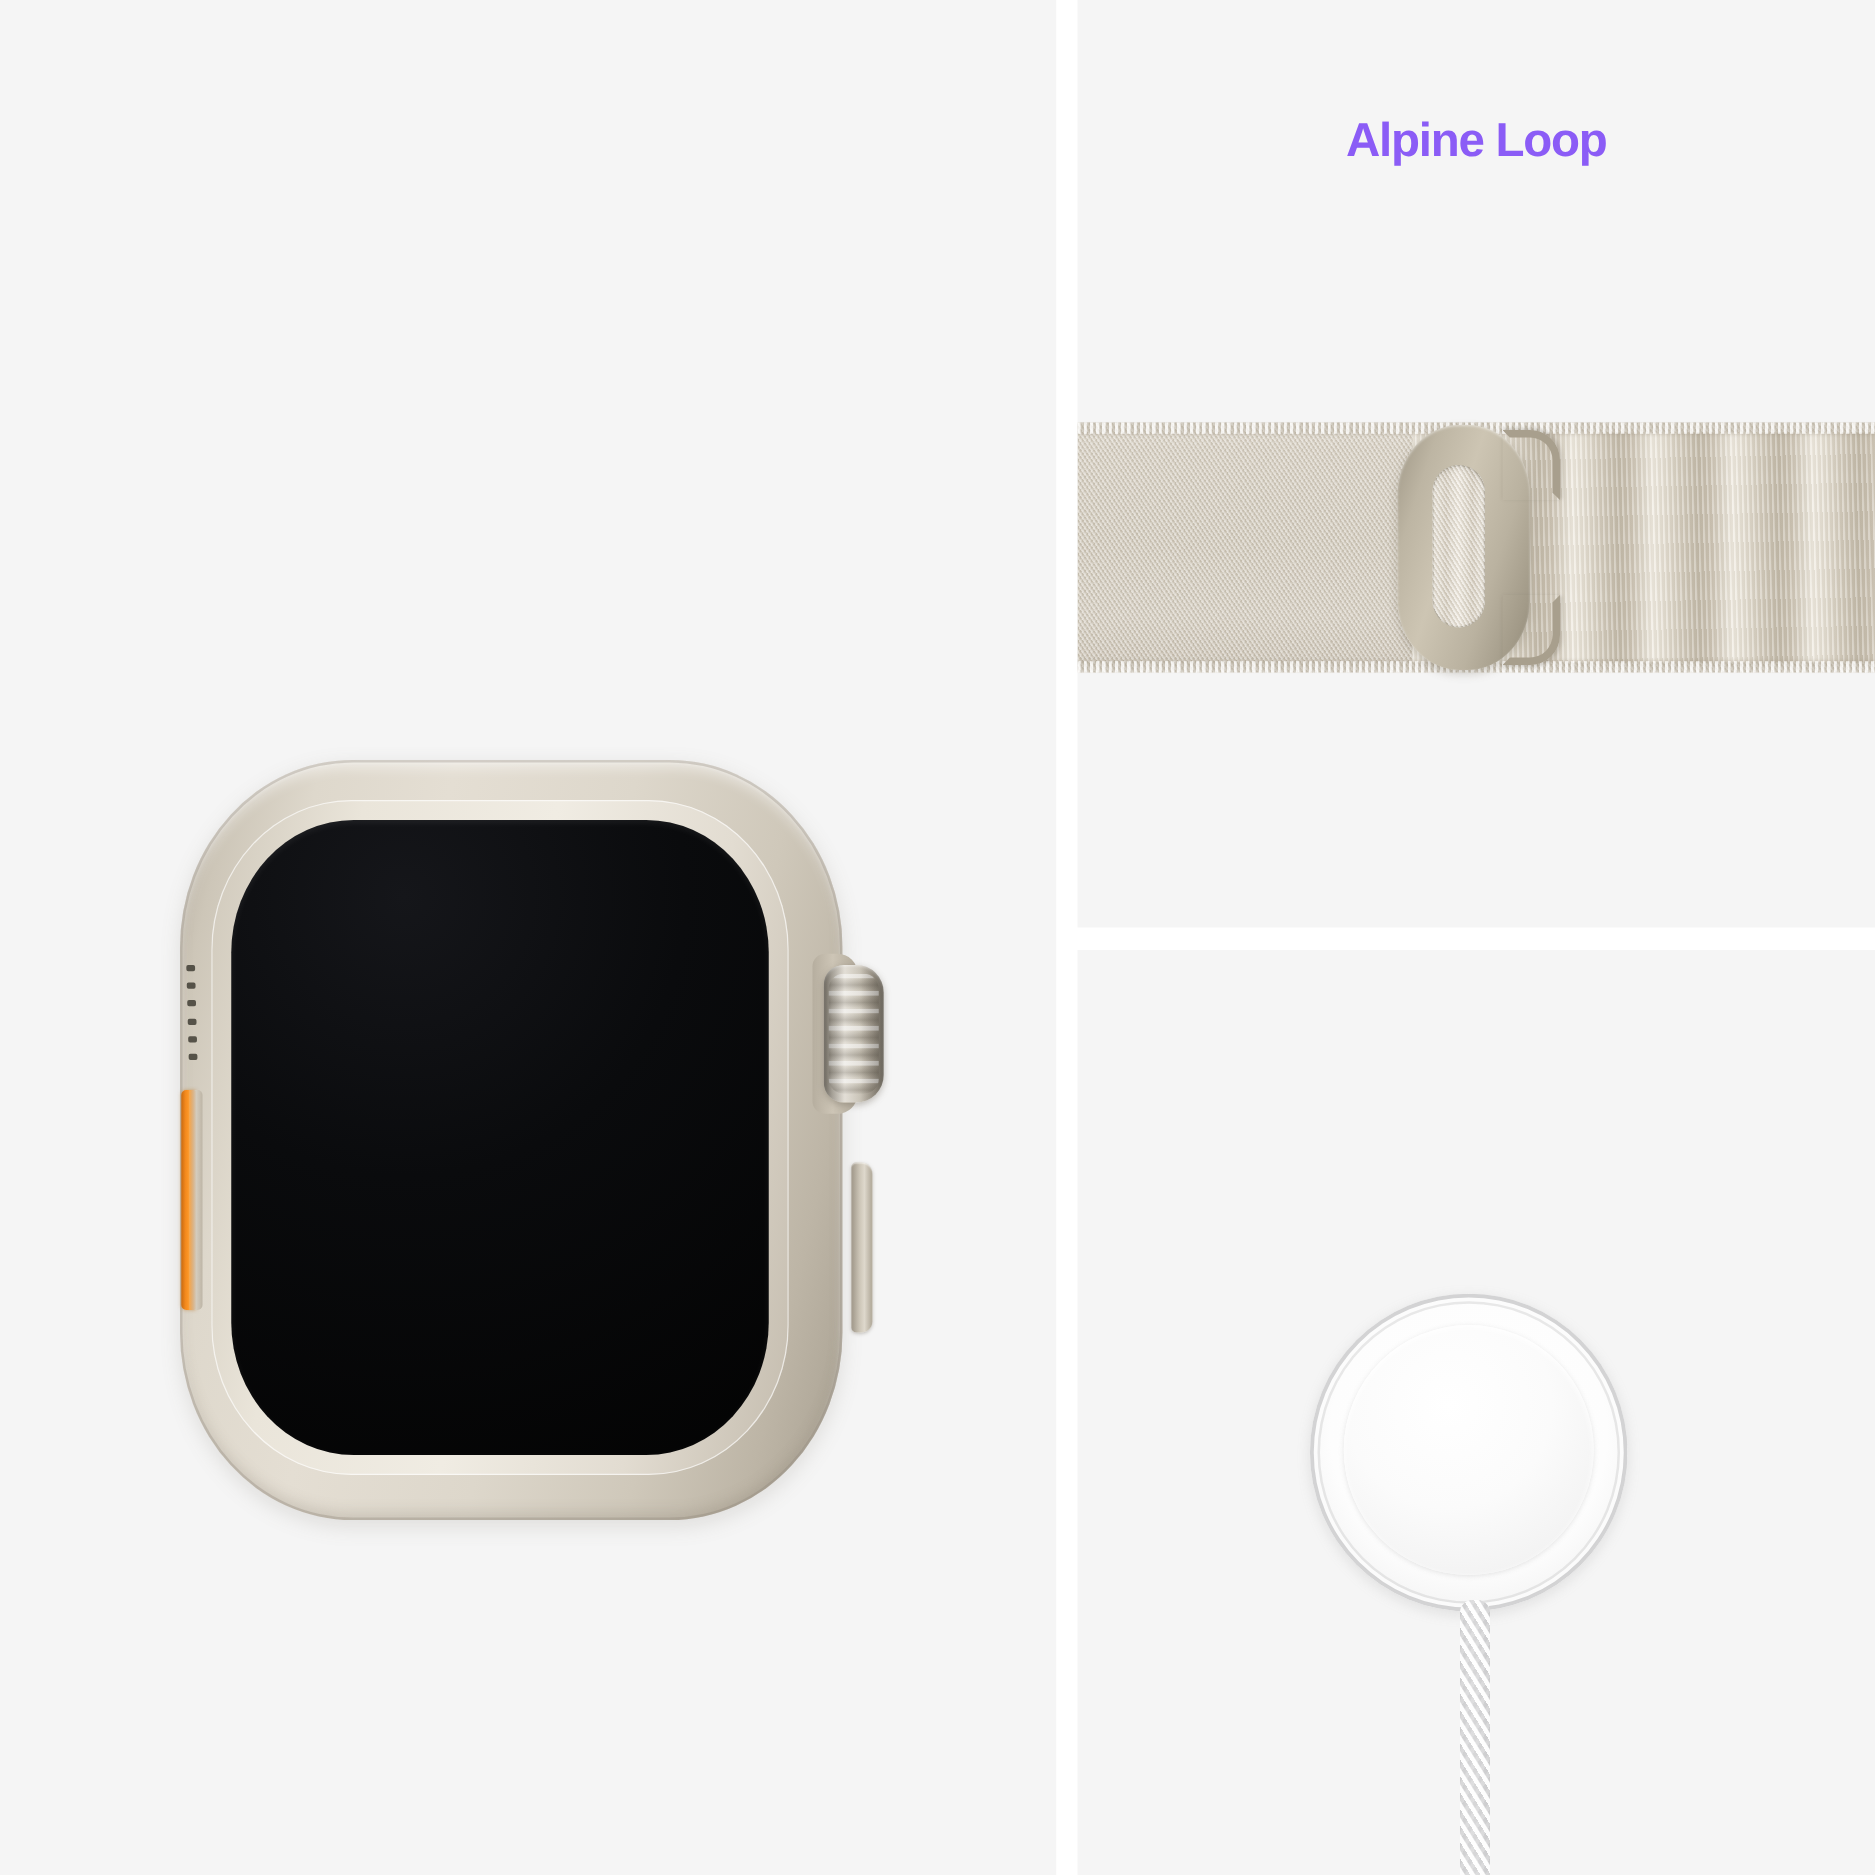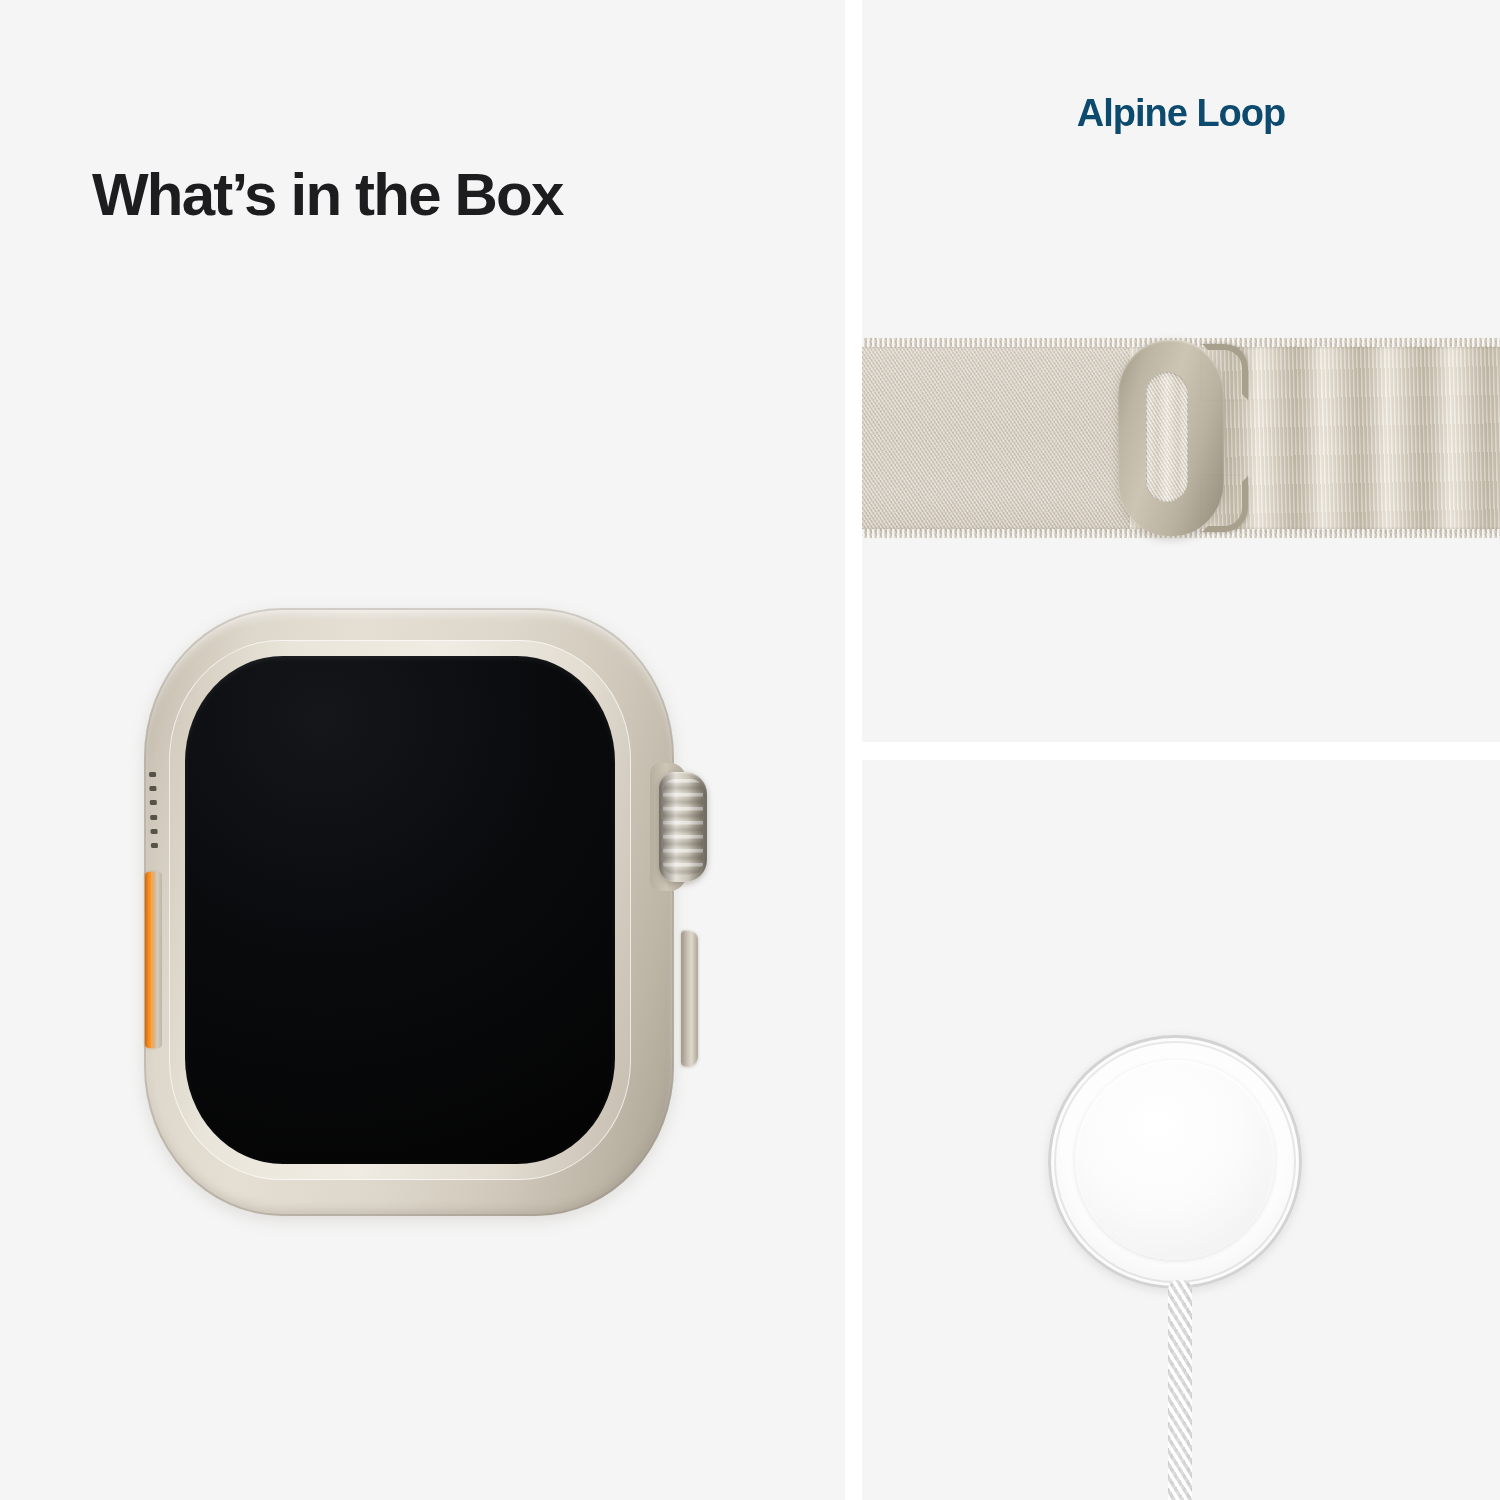--- a/index.html
+++ b/index.html
@@ -39,21 +39,21 @@
   }
   .title-band {
     position: absolute;
     left: 0;
     right: 0;
     top: 92px;
     text-align: center;
     font-size: 38px;
     font-weight: 700;
     letter-spacing: -1px;
-    color: #0c4a6e;
+    color: #8b5cf6;
   }
 
   
   .watch {
     position: absolute;
     left: 138px;
     top: 600px;
     width: 570px;
     height: 625px;
   }
@@ -457,21 +457,20 @@
         rgba(205,205,207,.35) 4px, rgba(205,205,207,.35) 7px);
   }
 </style>
 </head>
 <body>
 
 <div class="page">
 
   <div class="panel" id="panel-main">
 
-    <div class="title-main">What’s in the Box</div>
 
     <div class="watch">
 
       <div class="watch-case"></div>
       <div class="watch-bezel"></div>
       <div class="watch-screen"></div>
 
       <div class="crown-base"></div>
       <div class="crown">
         <div class="crown-ribs"></div>

